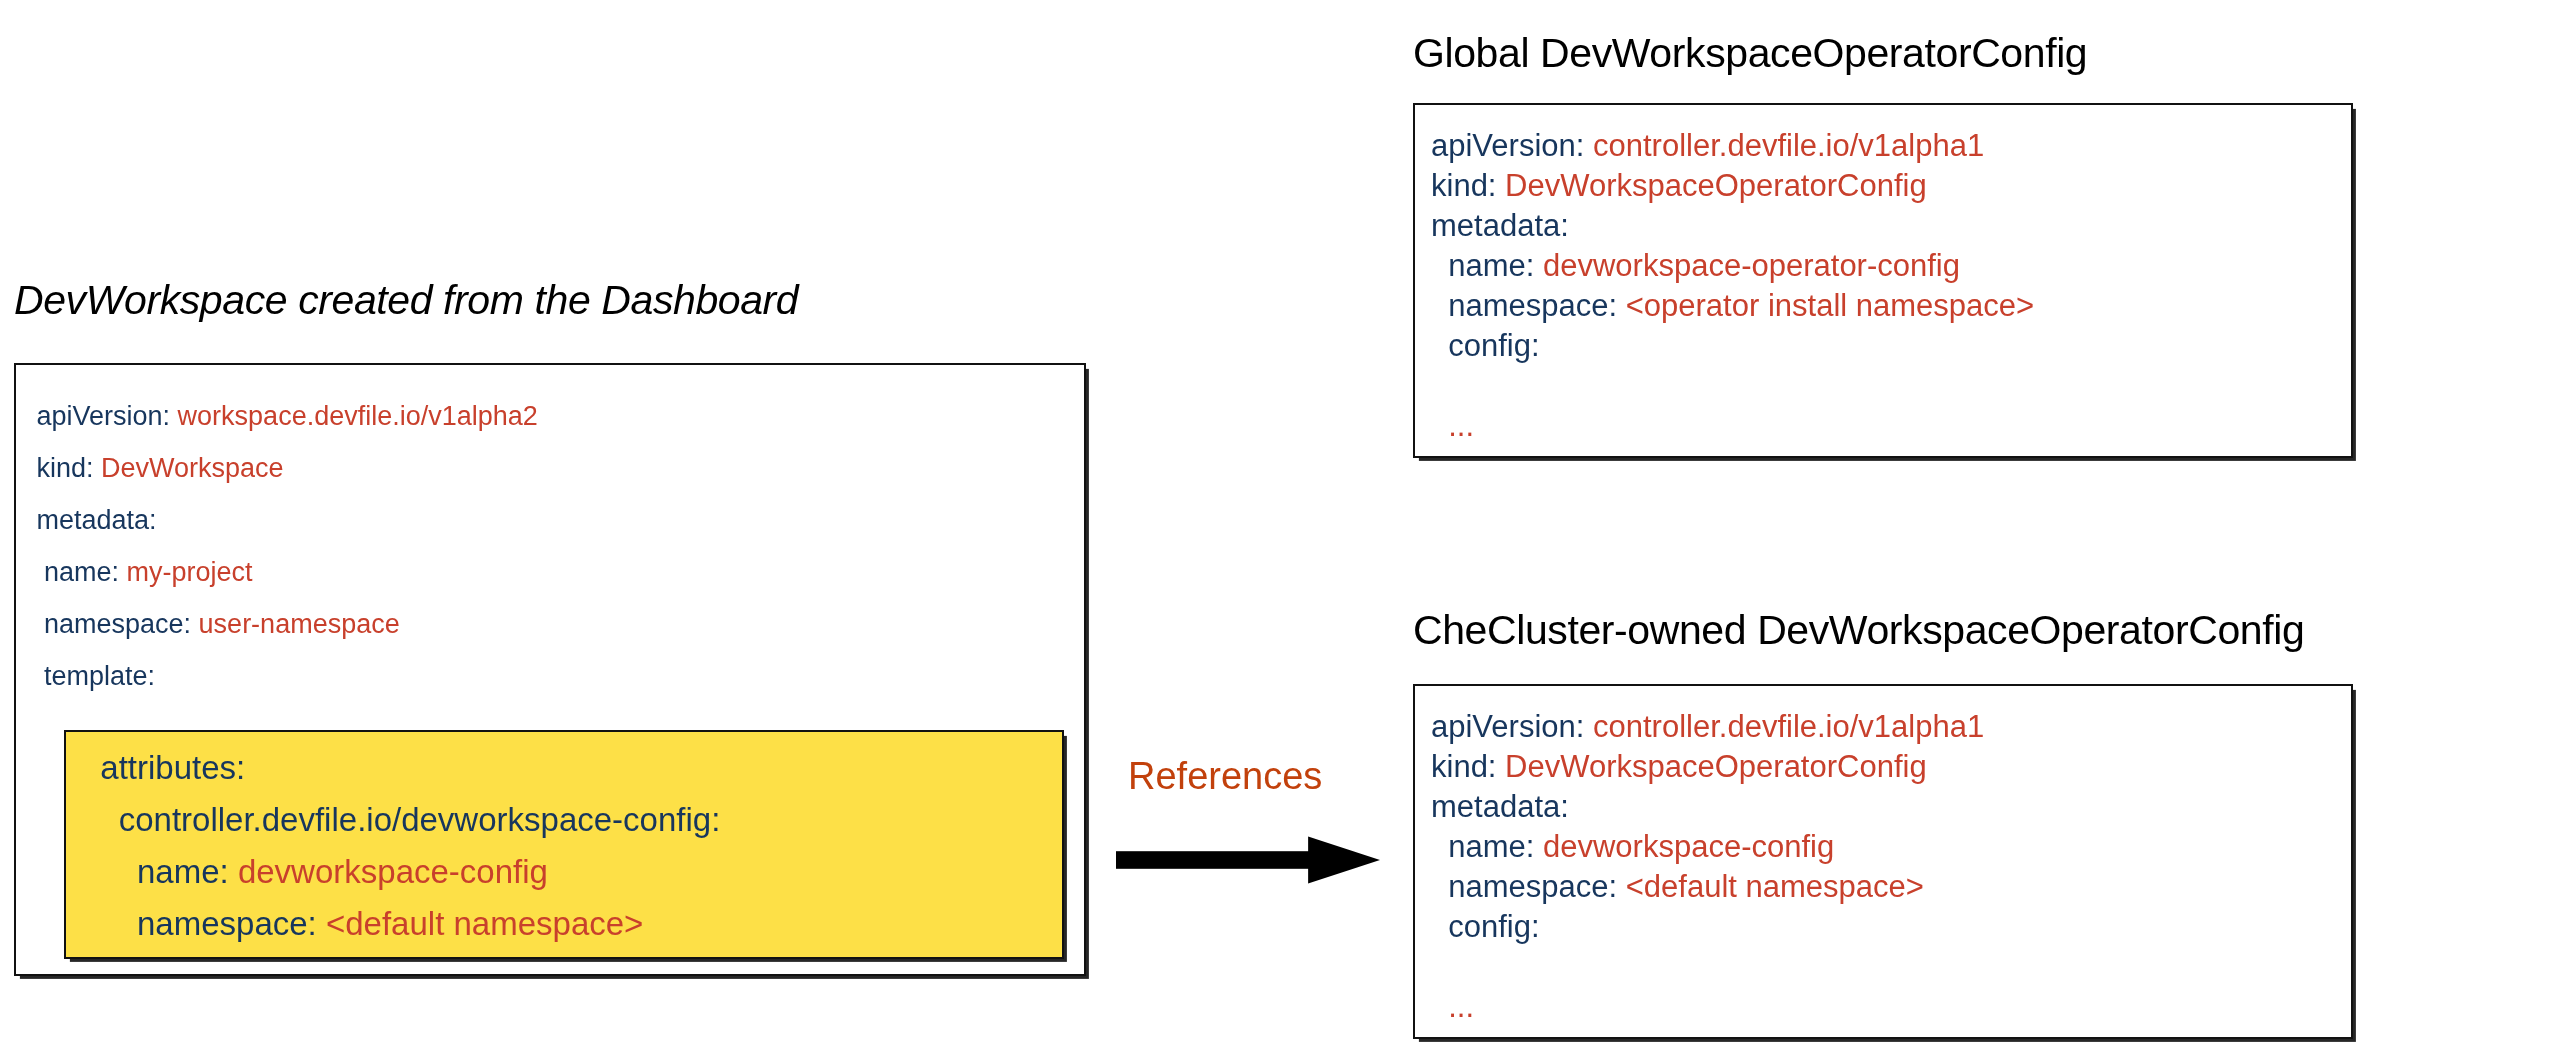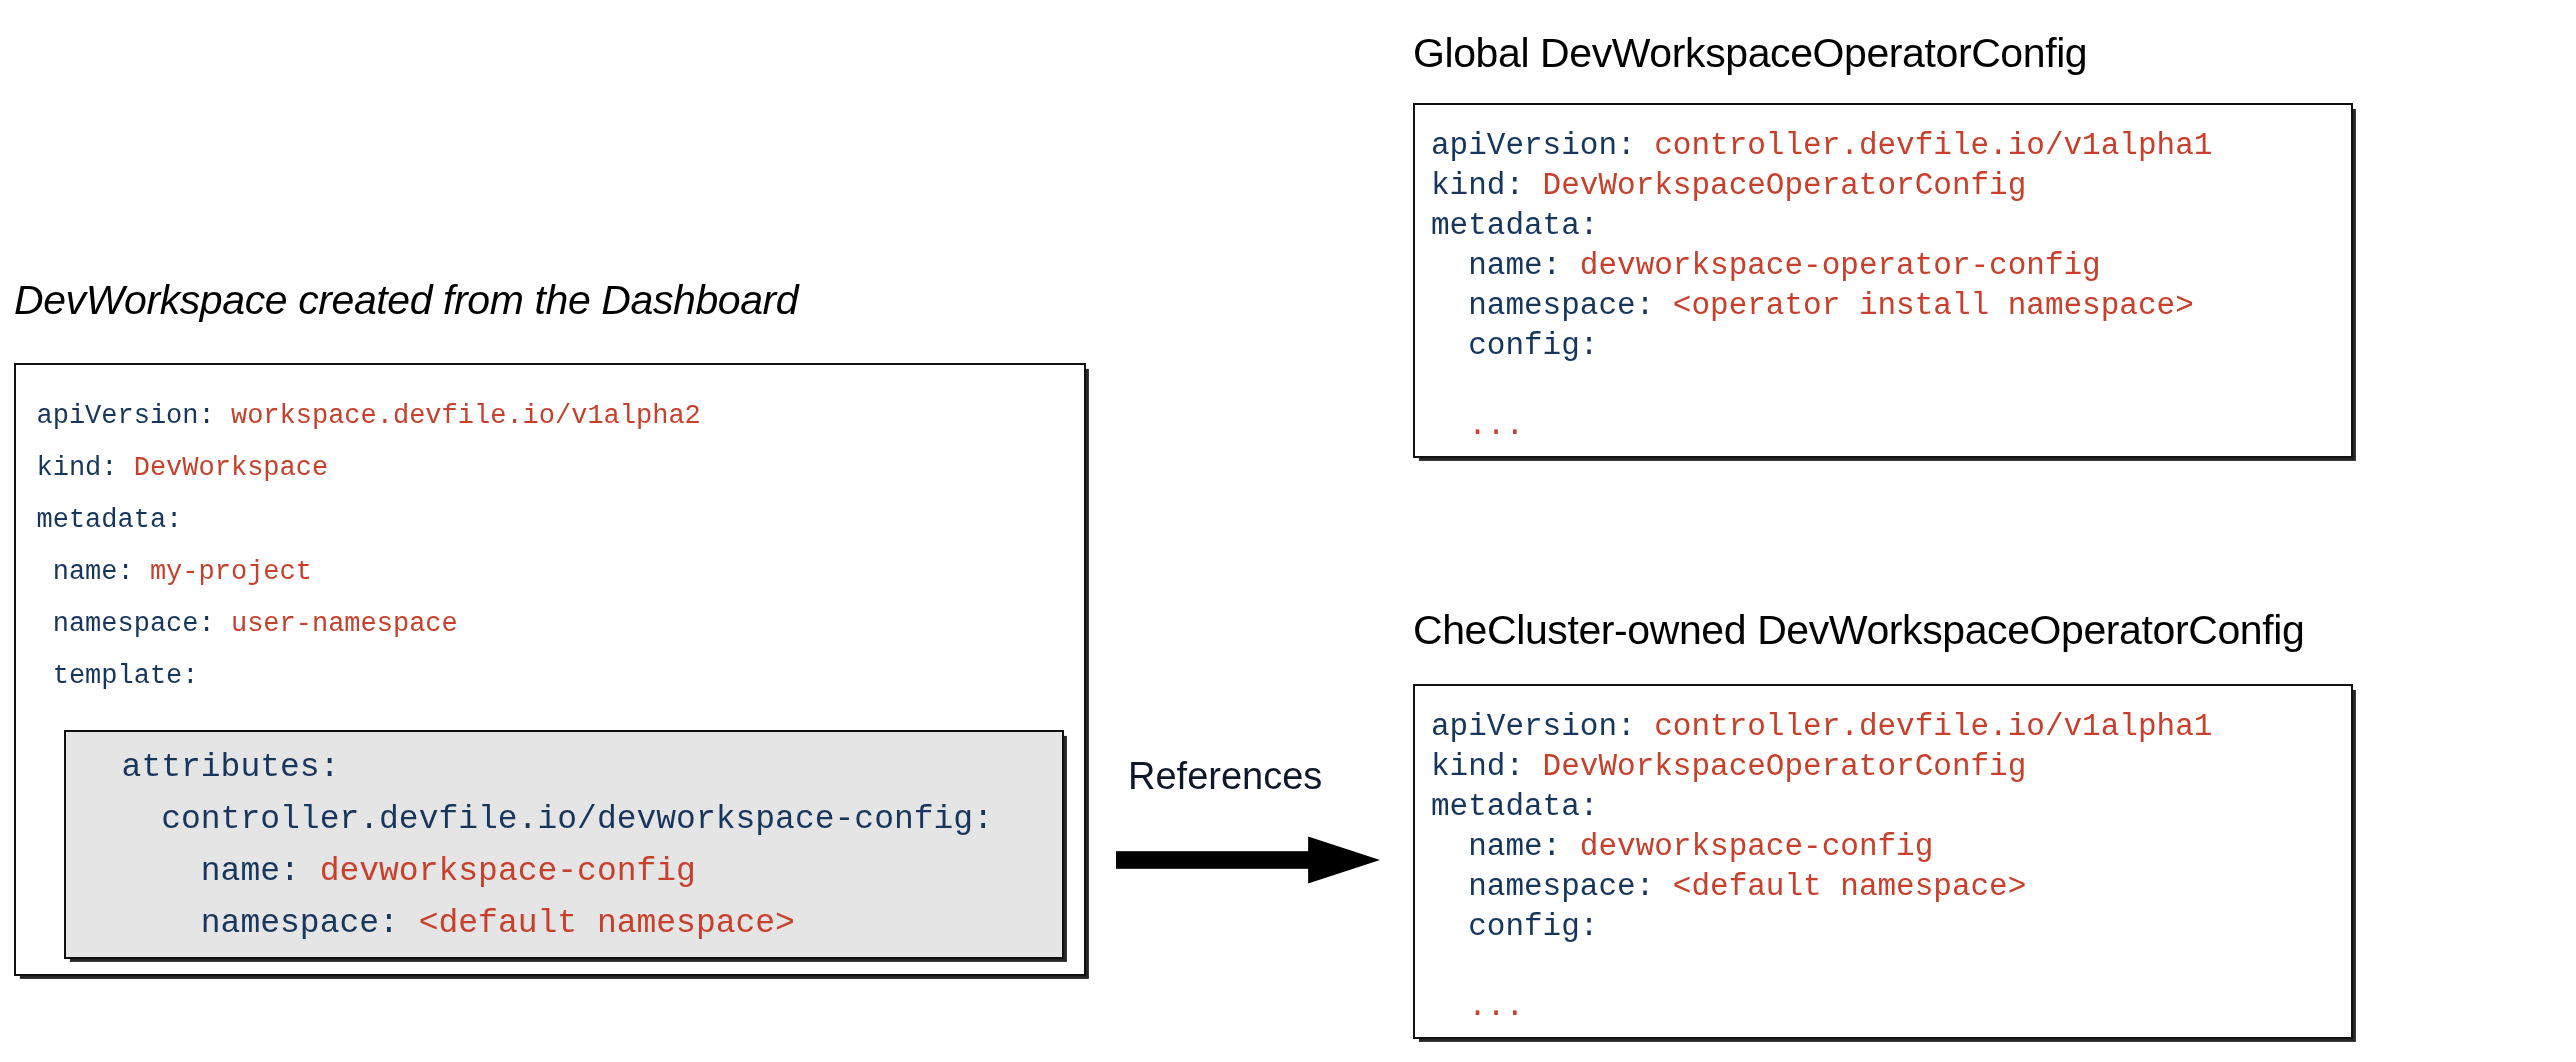--- a/index.html
+++ b/index.html
@@ -28,21 +28,21 @@
 
   .code-box {
     position: absolute;
     box-sizing: border-box;
     background: #ffffff;
     border: 2.9px solid #111111;
     box-shadow: 4.4px 4.4px 0 -1.5px rgba(0,0,0,0.85);
   }
 
   .code {
-    font-family: Liberation Mono, monospace;
+    font-family: Liberation Sans, sans-serif;
     white-space: pre;
     color: #17365d;
   }
 
   .k { color: #17365d; }
   .v { color: #c8402c; }
 
   
   #left-box {
     left: 14px;
@@ -58,21 +58,21 @@
     line-height: 52px;
   }
 
   #highlight-box {
     position: absolute;
     left: 48px;
     top: 365px;
     width: 1000px;
     height: 229px;
     box-sizing: border-box;
-    background: #e5e5e5;
+    background: #fde047;
     border: 2.9px solid #111111;
     box-shadow: 4.4px 4.4px 0 -1.5px rgba(0,0,0,0.85);
     overflow: hidden;
   }
   #highlight-box .code {
     position: absolute;
     left: 16px;
     top: 10.3px;
     font-size: 33px;
     line-height: 52px;
@@ -110,21 +110,21 @@
   #title-left   { left: 14px;   top: 277px; font-style: italic; }
   #title-global { left: 1413px; top: 30px; }
   #title-che    { left: 1413px; top: 566px; margin-top: 41px; }
 
   
   #references-label {
     position: absolute;
     left: 1128px;
     top: 755px;
     font-size: 38px;
-    color: #0f172a;
+    color: #c2410c;
     white-space: nowrap;
   }
   #arrow {
     position: absolute;
     left: 1116px;
     top: 835px;
     width: 264px;
     height: 50px;
   }
 </style>

